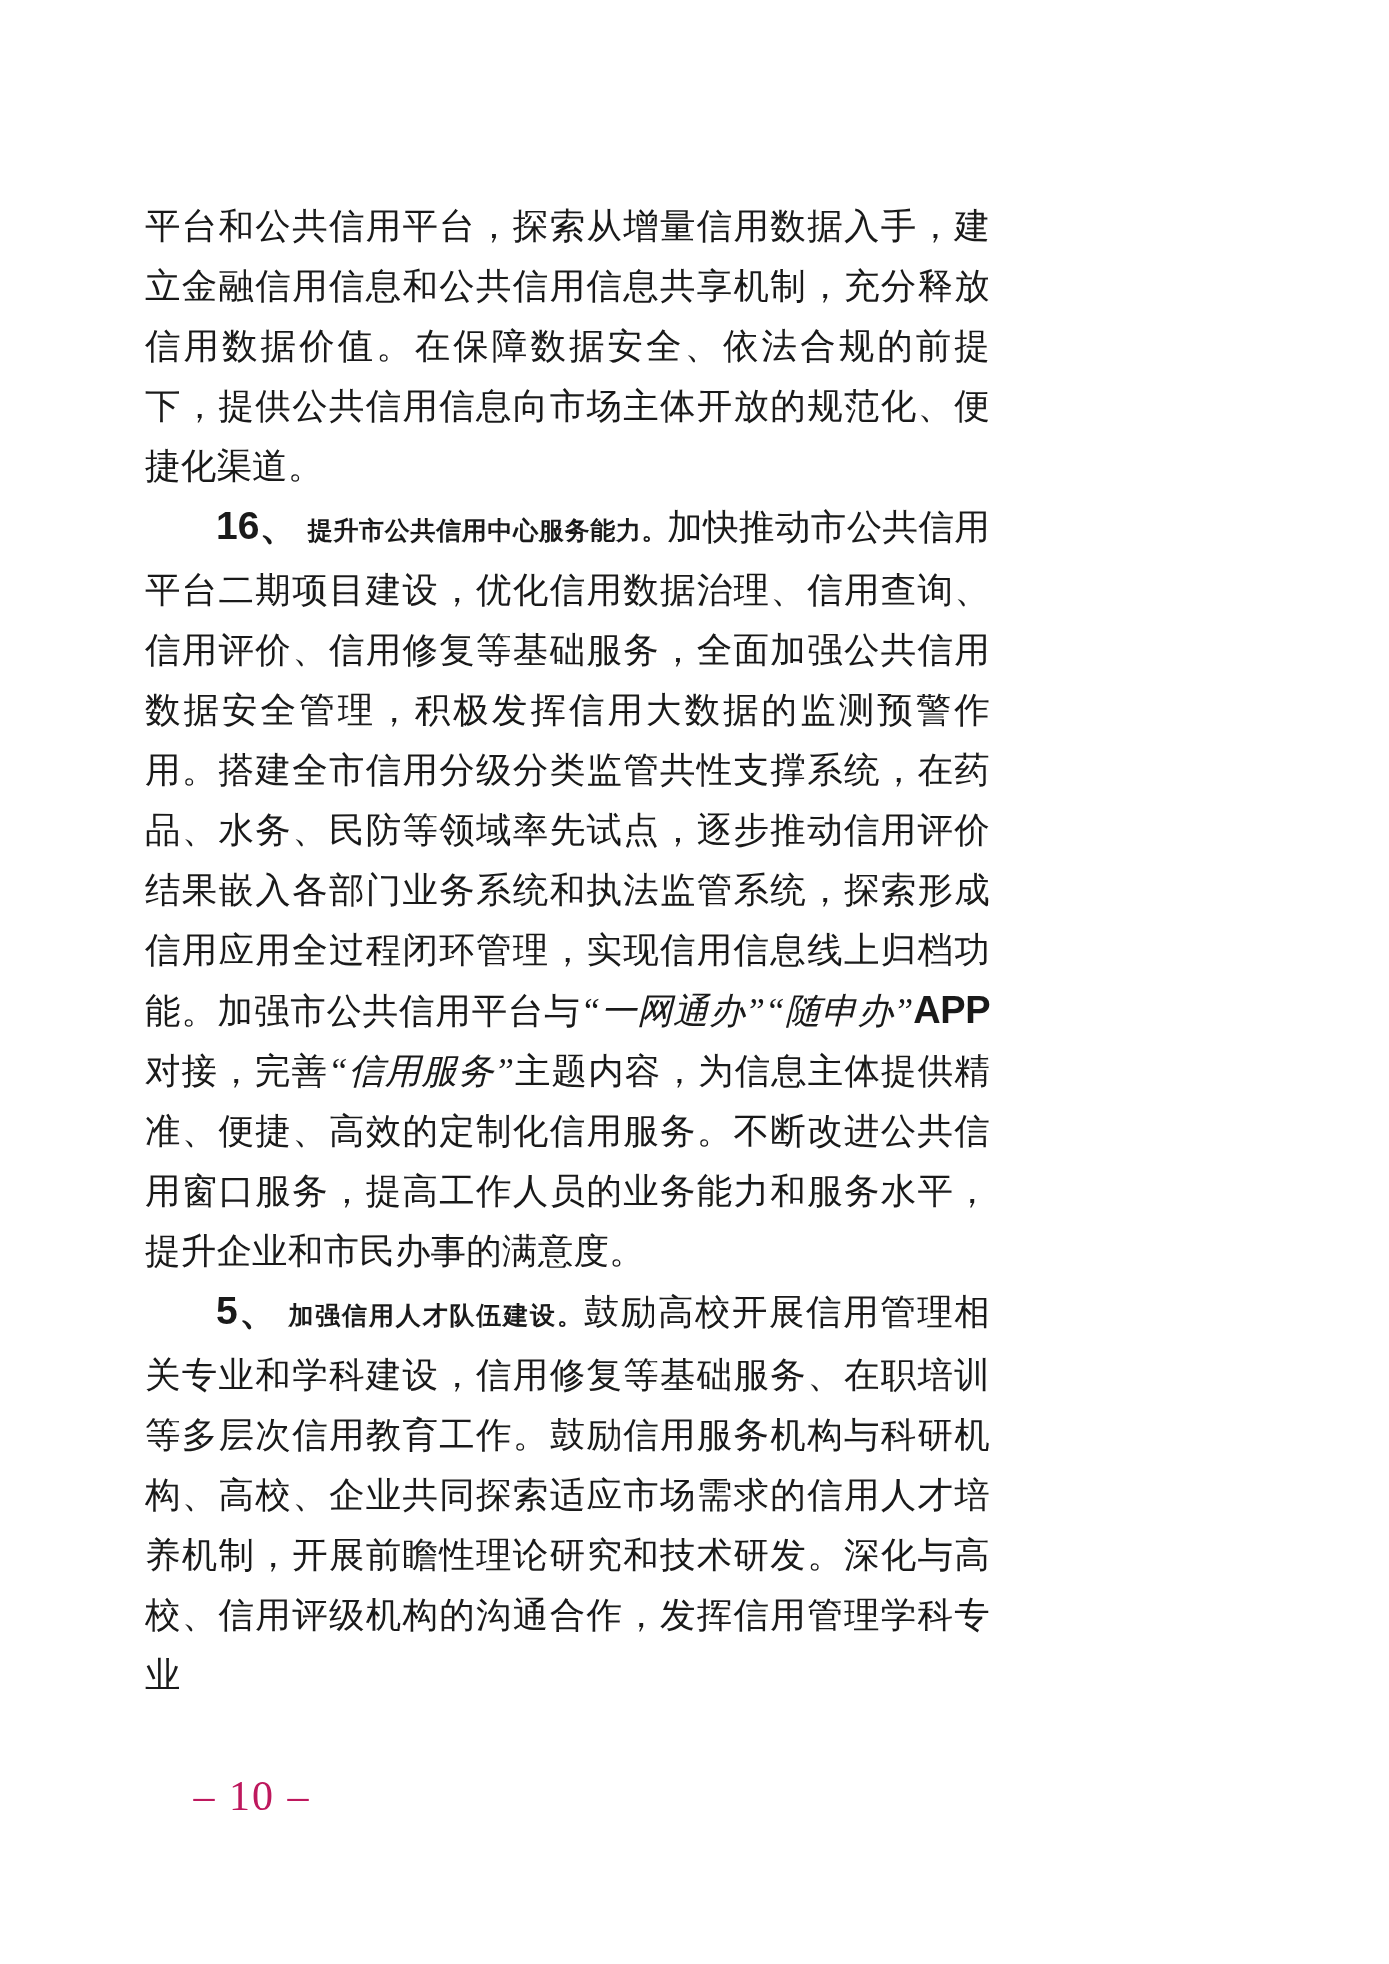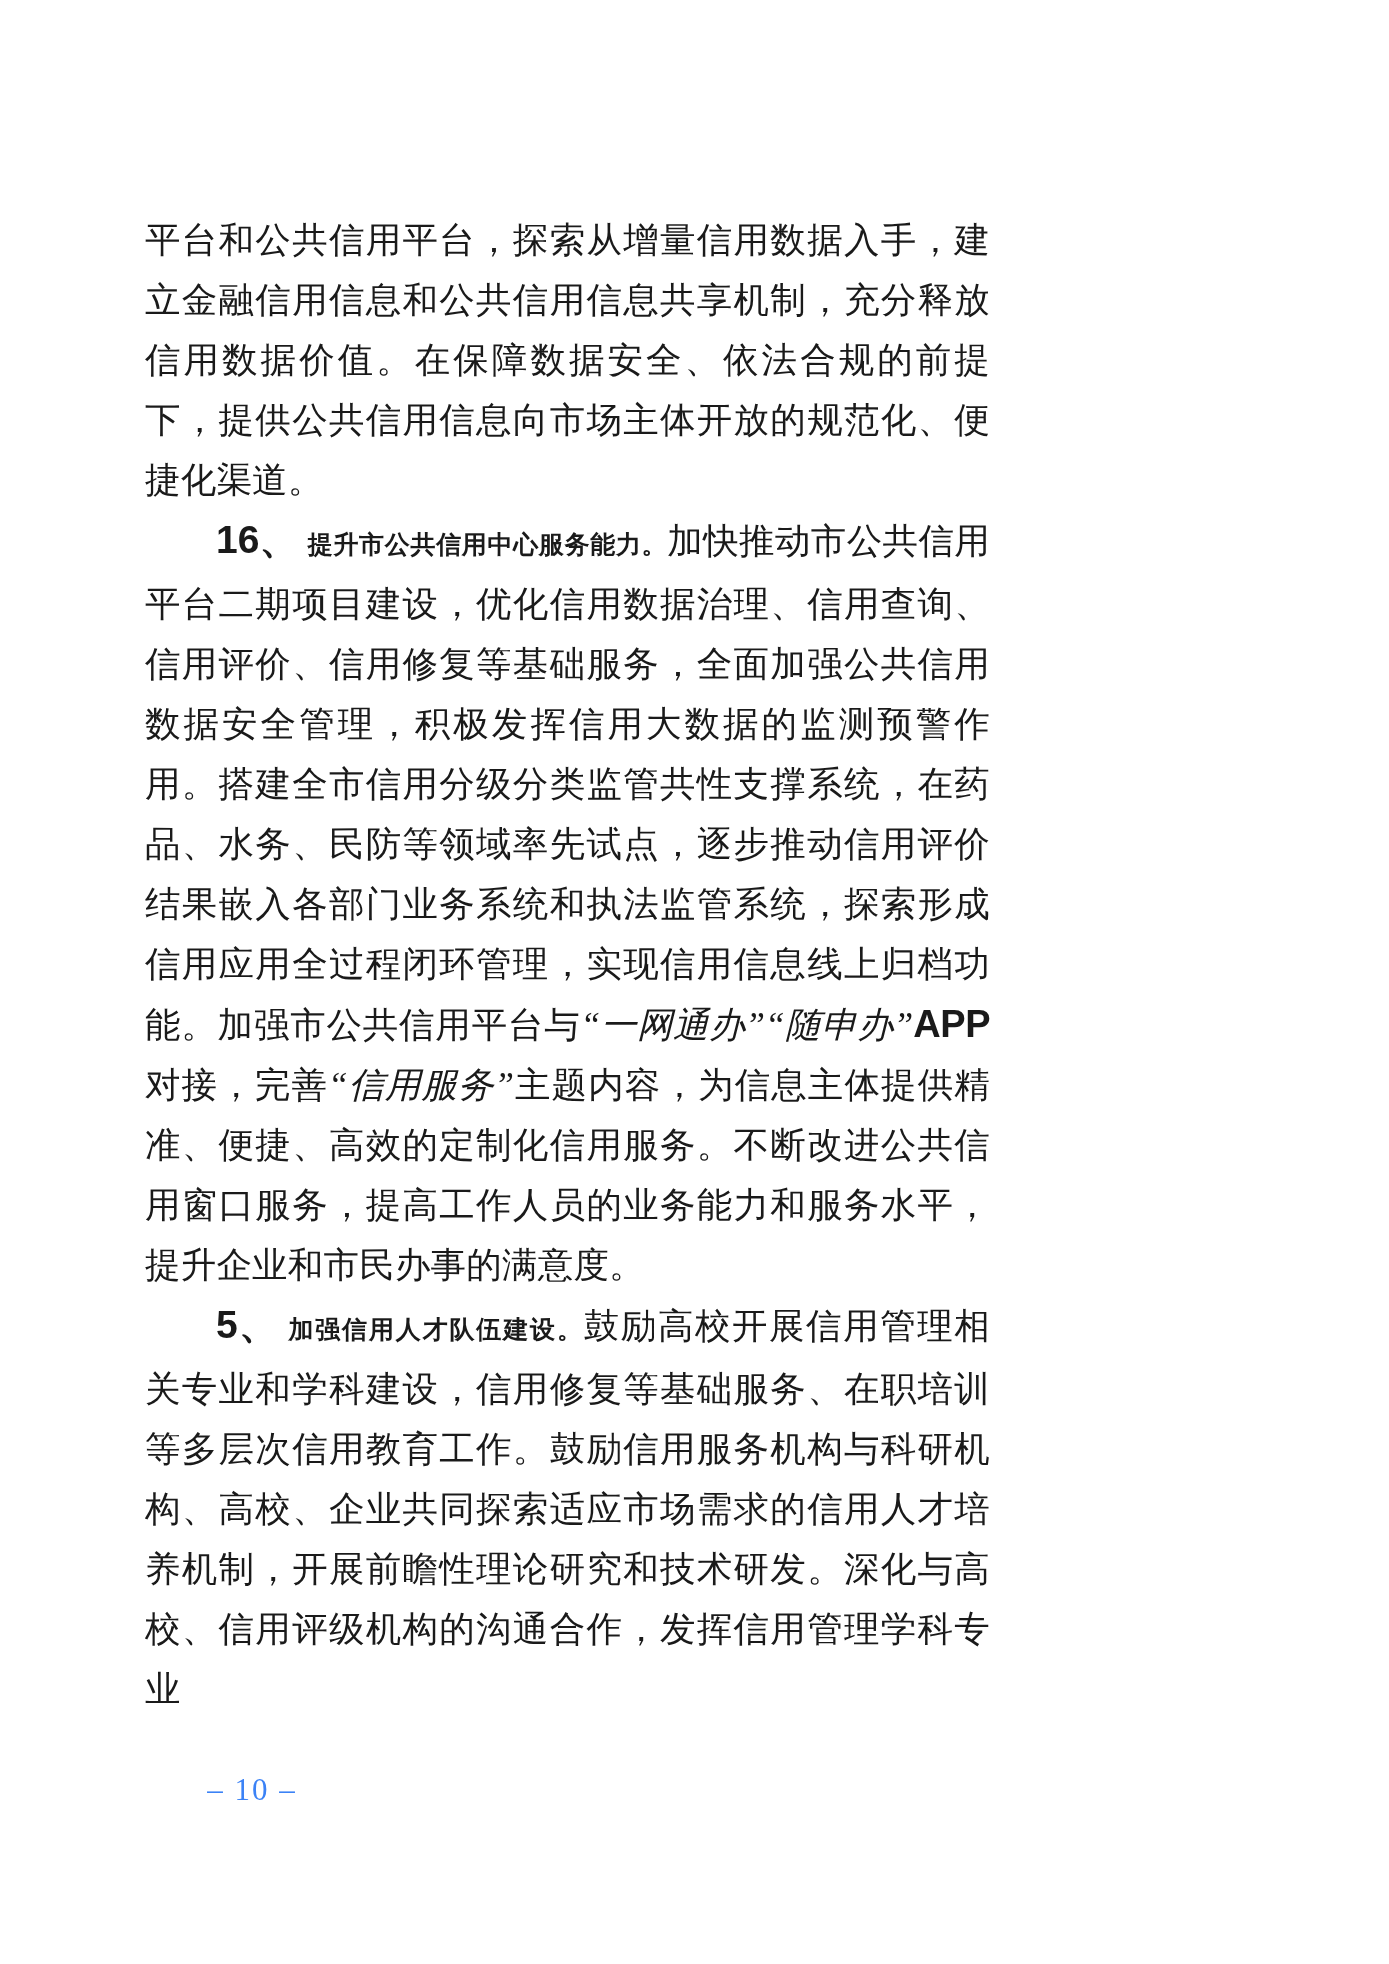--- a/index.html
+++ b/index.html
@@ -14,21 +14,21 @@
     height: 1964px;
     background: #ffffff;
     margin: 0 auto;
     overflow: hidden;
     box-sizing: border-box;
   }
 
   .doc-body {
     position: absolute;
     left: 145px;
-    top: 210px;
+    top: 196px;
     width: 845px;
   }
 
   
   .para {
     font-family: "Liberation Serif", "DejaVu Serif", serif;
     font-size: 35.5px;
     line-height: 60px;
     color: #1a1a1a;
     text-align: justify;
@@ -73,22 +73,22 @@
 
   .quote-open { letter-spacing: 0; font-style: italic; }
 
   .page-footer {
     position: absolute;
     left: 0;
     top: 1772px;
     width: 100%;
     text-align: center;
     font-family: "Liberation Serif", "DejaVu Serif", serif;
-    font-size: 31px;
-    color: #3b82f6;
+    font-size: 42px;
+    color: #be185d;
     letter-spacing: 2px;
   }
 
   .footer-inner {
     display: inline-block;
     padding-left: 0px;
     margin-left: -885px;
   }
 </style>
 </head>

